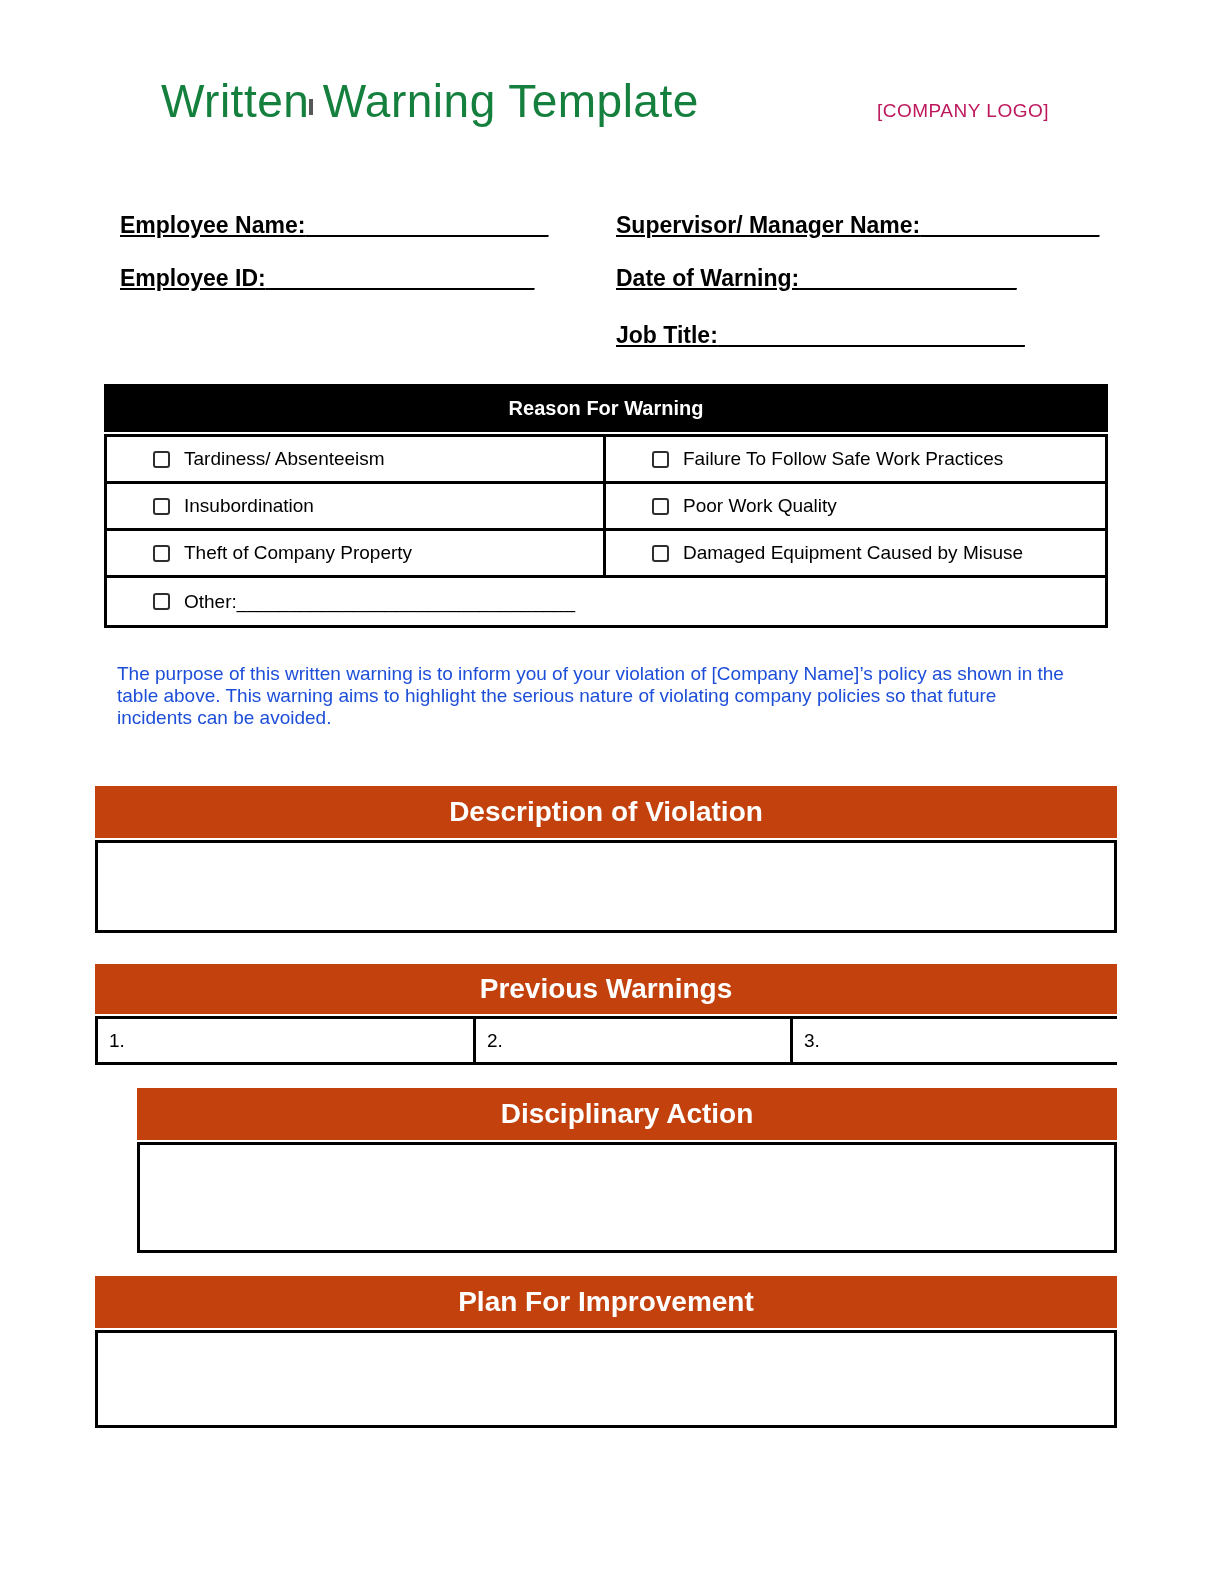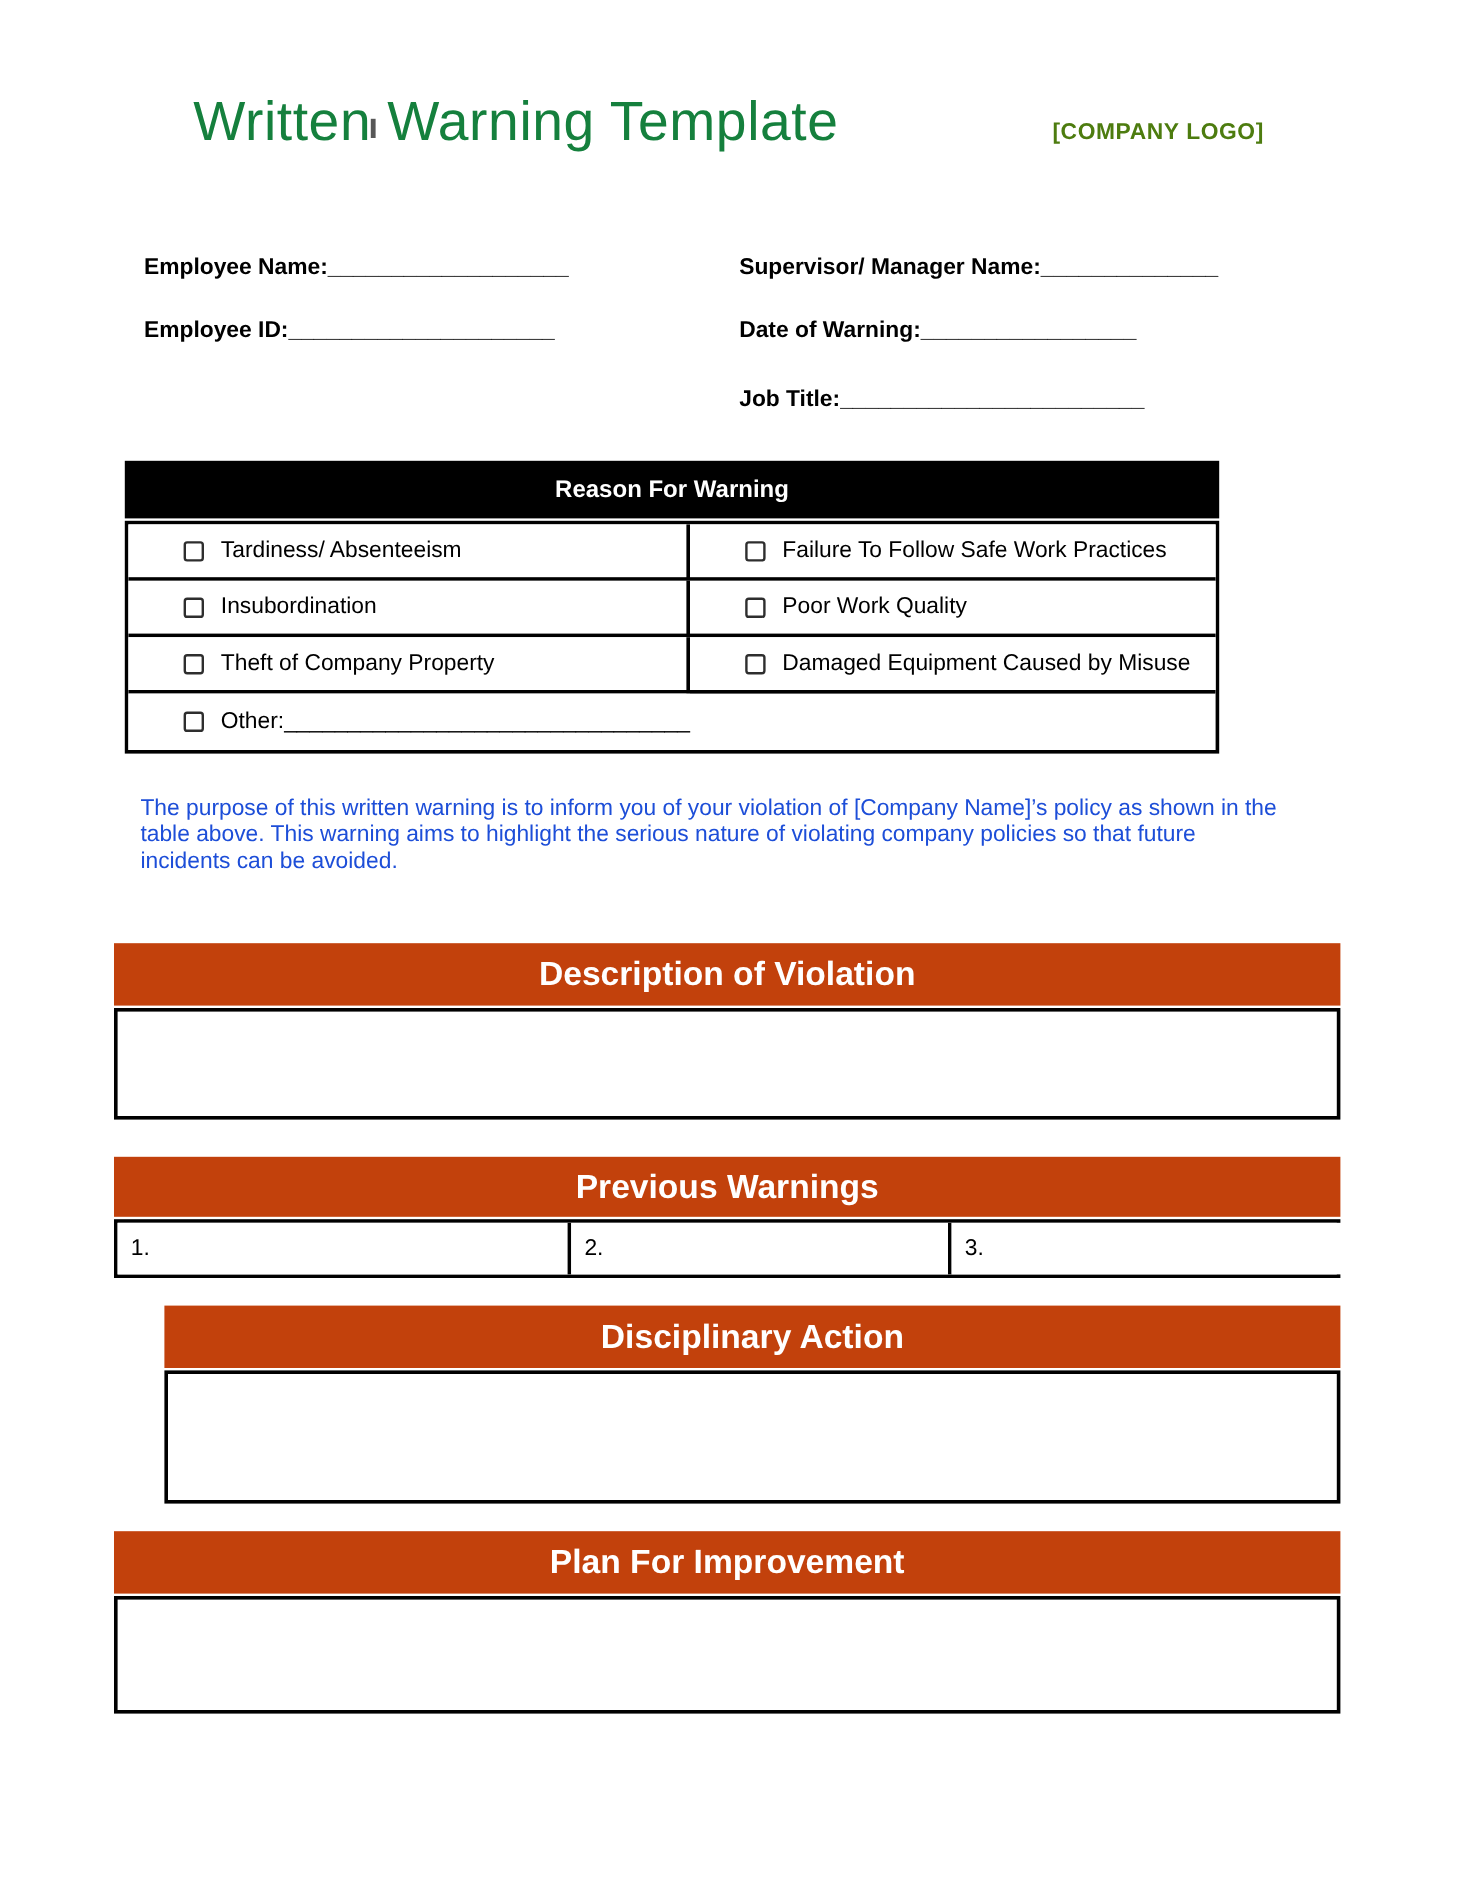--- a/index.html
+++ b/index.html
@@ -17,32 +17,32 @@
     position:absolute; left:161px; top:74px;
     font-size:46px; font-weight:400; letter-spacing:0.5px; color:#15803d;
     white-space:nowrap;
   }
   .text-cursor {
     position:absolute; left:309px; top:99px;
     width:4px; height:16px; background:#3a3a3a; opacity:.85;
   }
   .logo-placeholder {
     position:absolute; left:877px; top:100px;
-    font-size:19px; font-weight:700; color:#4d7c0f; letter-spacing:0.5px;
+    font-size:19px; font-weight:400; color:#be185d; letter-spacing:0.5px;
     white-space:nowrap;
   }
 
   
   .field {
-    position:absolute; font-size:19px; font-weight:700; white-space:nowrap;
+    position:absolute; font-size:23px; font-weight:700; white-space:nowrap;text-decoration:underline;
   }
   .field .blank { font-weight:700; letter-spacing:0; }
 
   
-  .reason-table { position:absolute; left:104px; top:384px; width:912px; }
+  .reason-table { position:absolute; left:104px; top:384px; width:1004px; }
   .reason-header {
     height:48px; background:#000; color:#fff;
     font-size:20px; font-weight:700;
     display:flex; align-items:center; justify-content:center;
     margin-bottom:2px;
   }
   .reason-grid {
     display:grid; grid-template-columns:1fr 1fr;
     border:3px solid #000;
   }

